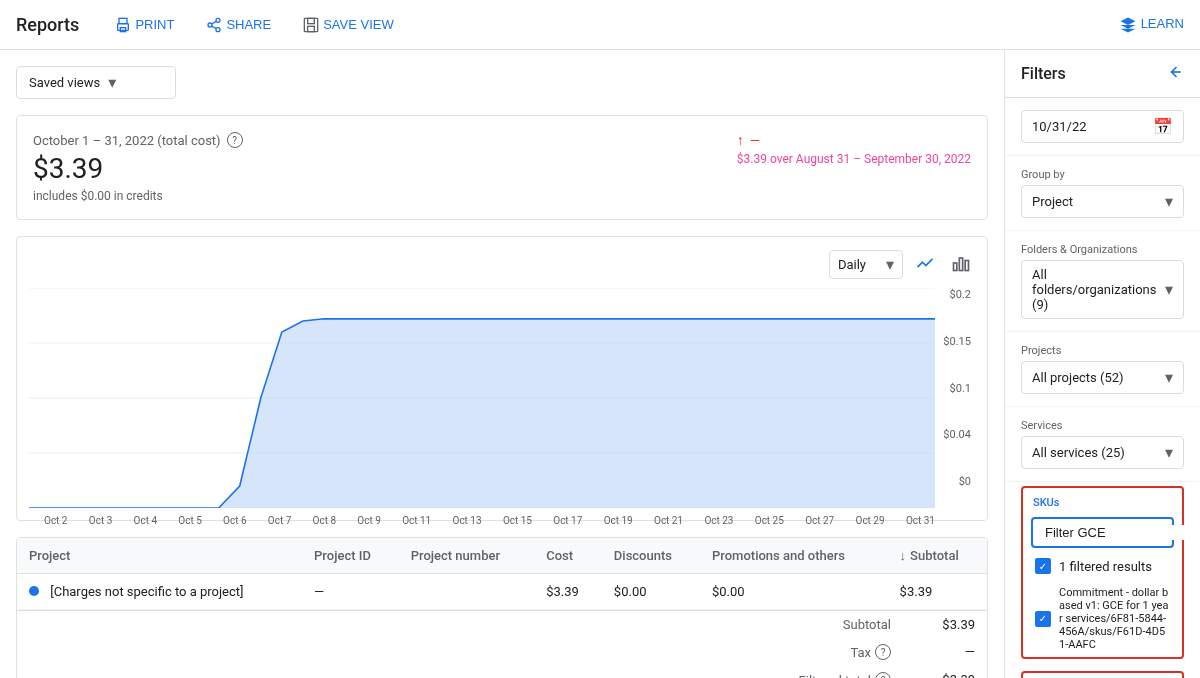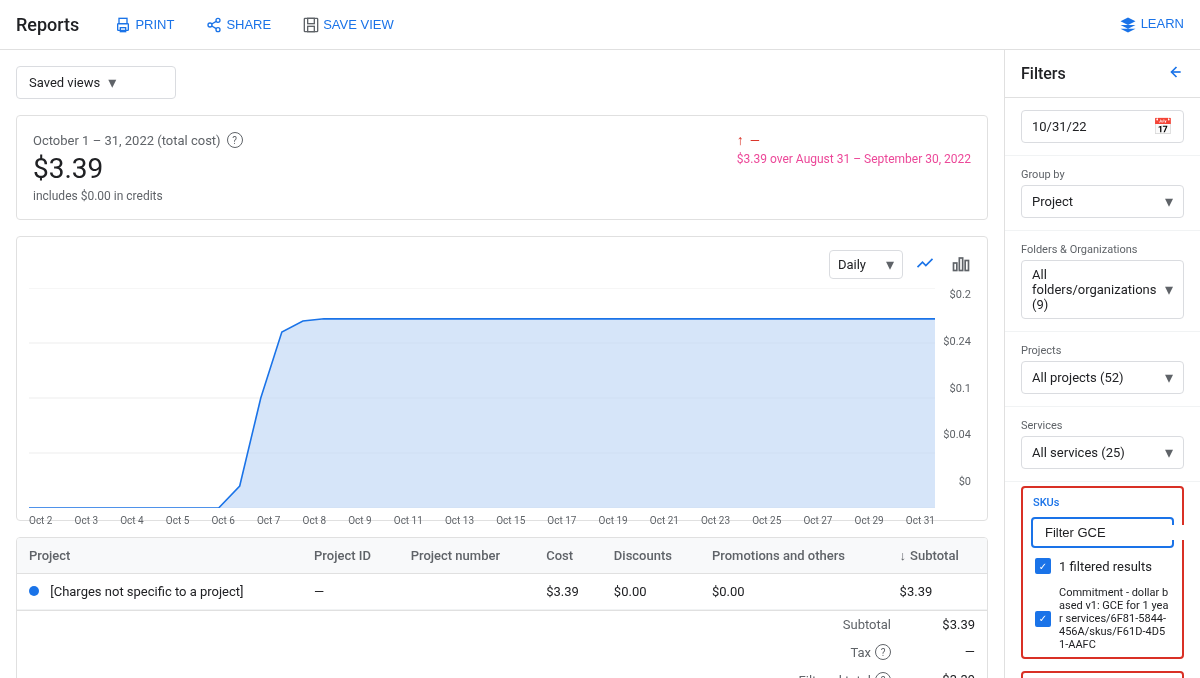--- a/index.html
+++ b/index.html
@@ -34,21 +34,21 @@
     .cost-right { text-align: right; }
 
     
     .chart-area { border: 1px solid #e0e0e0; border-radius: 4px; padding: 12px; margin-bottom: 16px; }
     .chart-controls { display: flex; justify-content: flex-end; align-items: center; gap: 8px; margin-bottom: 8px; }
     .chart-control-btn { display: flex; align-items: center; gap: 20px; padding: 4px 8px; border: 1px solid #dadce0; border-radius: 4px; background: #fff; cursor: pointer; font-size: 13px; color: #202124; }
     .chart-icon-btn { padding: 4px; border: none; background: none; cursor: pointer; color: #5f6368; }
     .chart-wrapper { position: relative; height: 220px; }
     .chart-labels-y { position: absolute; right: 0; top: 0; bottom: 20px; display: flex; flex-direction: column; justify-content: space-between; align-items: flex-end; font-size: 11px; color: #5f6368; padding-right: 4px; width: 40px; }
     .chart-svg { width: calc(100% - 40px); height: 100%; }
-    .x-axis-labels { display: flex; justify-content: space-between; padding: 0 0 0 0; font-size: 10px; color: #5f6368; margin-top: 4px; }
+    .x-axis-labels { display: flex; justify-content: space-between; padding: 0 0 0 0; font-size: 10px; color: #5f6368; margin-top: 4px; margin-left: 15px; }
 
     
     .table-container { border: 1px solid #e0e0e0; border-radius: 4px; overflow: hidden; }
     table { width: 100%; border-collapse: collapse; font-size: 13px; }
     thead tr { background: #f8f9fa; }
     th { padding: 10px 12px; text-align: left; font-weight: 500; color: #5f6368; border-bottom: 1px solid #e0e0e0; white-space: nowrap; }
     td { padding: 10px 12px; border-bottom: 1px solid #f1f3f4; color: #202124; }
     .table-dot { width: 10px; height: 10px; border-radius: 50%; background: #1a73e8; display: inline-block; }
     .table-footer-row { display: flex; justify-content: flex-end; gap: 24px; padding: 6px 12px; font-size: 13px; }
     .footer-label { color: #5f6368; display: flex; align-items: center; gap: 4px; }
@@ -184,21 +184,21 @@
           <svg width="20" height="20" viewBox="0 0 24 24" fill="none" stroke="#5f6368" stroke-width="2">
               <rect x="3" y="12" width="4" height="9"></rect>
               <rect x="10" y="6" width="4" height="15"></rect>
               <rect x="17" y="9" width="4" height="12"></rect>
             </svg>
         </button>
       </div>
       <div class="chart-wrapper">
         <div class="chart-labels-y">
           <span>$0.2</span>
-          <span>$0.24</span>
+          <span>$0.15</span>
           <span>$0.1</span>
           <span>$0.04</span>
           <span>$0</span>
         </div>
         <svg class="chart-svg" viewBox="0 0 860 200" preserveAspectRatio="none">
 
           <line x1="0" y1="0" x2="860" y2="0" stroke="#e0e0e0" stroke-width="0.5"></line>
           <line x1="0" y1="50" x2="860" y2="50" stroke="#e0e0e0" stroke-width="0.5"></line>
           <line x1="0" y1="100" x2="860" y2="100" stroke="#e0e0e0" stroke-width="0.5"></line>
           <line x1="0" y1="150" x2="860" y2="150" stroke="#e0e0e0" stroke-width="0.5"></line>

